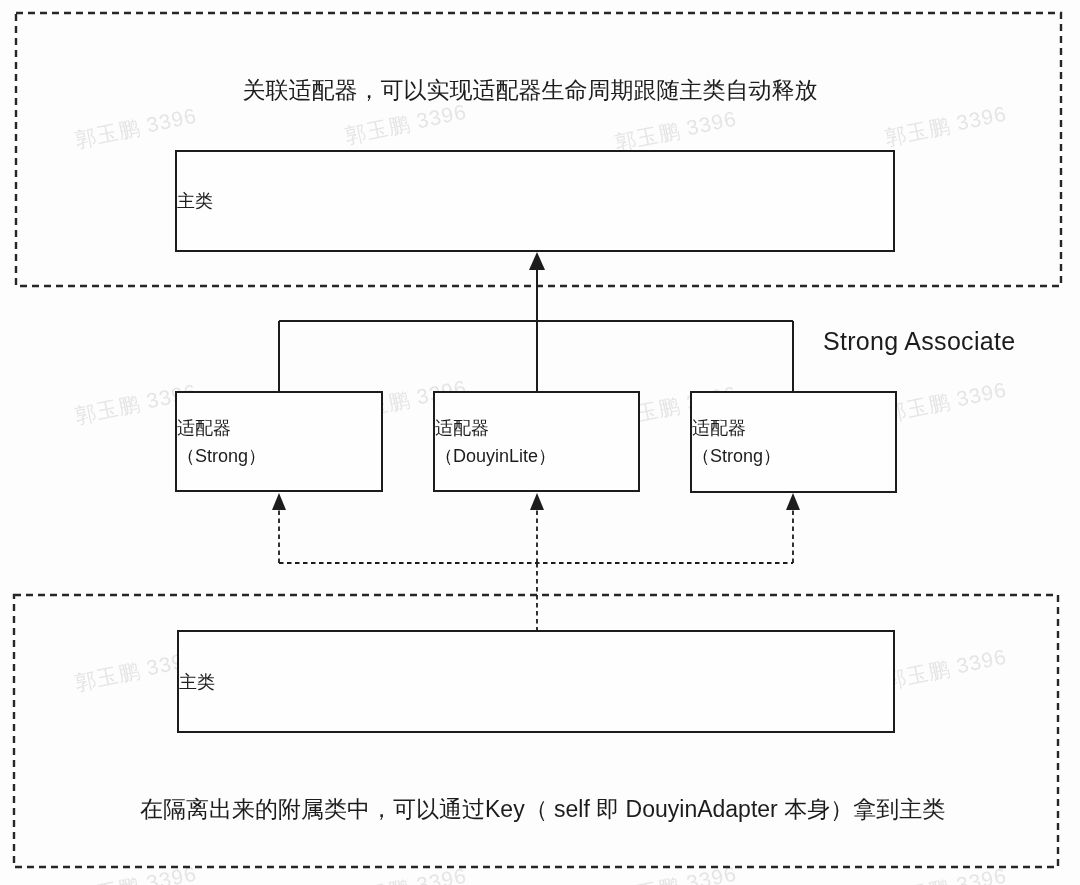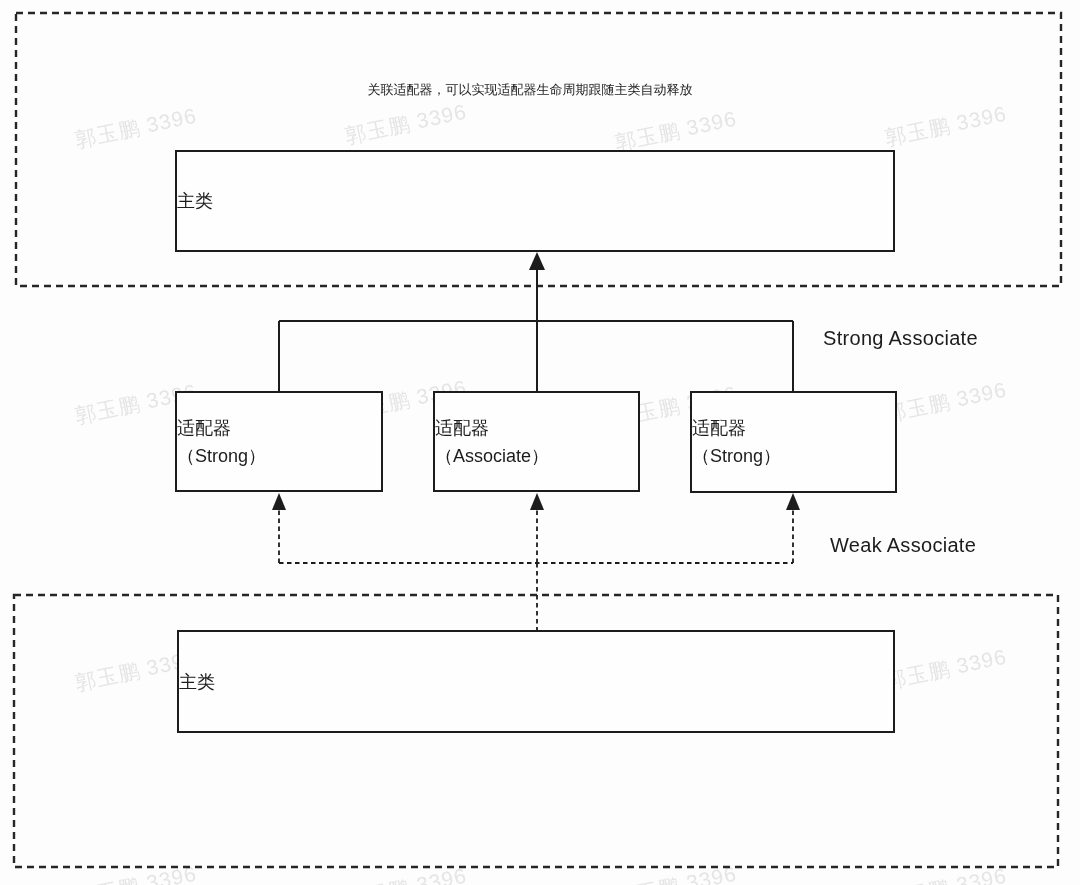--- a/index.html
+++ b/index.html
@@ -53,31 +53,31 @@
   }
   .box-main-top    { left: 175px; top: 150px; width: 720px; height: 102px; }
   .box-main-bottom { left: 177px; top: 630px; width: 718px; height: 103px; }
   .box-adapter-1   { left: 175px; top: 391px; width: 208px; height: 101px; }
   .box-adapter-2   { left: 433px; top: 391px; width: 207px; height: 101px; }
   .box-adapter-3   { left: 690px; top: 391px; width: 207px; height: 102px; }
   
   .annotation {
     position: absolute;
     z-index: 2;
-    font-size: 13px;
+    font-size: 23px;
     line-height: 24px;
     text-align: center;
     white-space: nowrap;
   }
   .annotation-top    { left: 130px; top: 78px;  width: 800px; }
   .annotation-bottom { left: 140px; top: 797px; width: 800px; }
   .assoc-label {
     position: absolute;
     z-index: 2;
-    font-size: 20px;
+    font-size: 25px;
     letter-spacing: 0.3px;
     white-space: nowrap;
   }
   .assoc-strong { left: 823px; top: 327px; }
   .assoc-weak   { left: 830px; top: 534px; }
 </style>
 </head>
 <body>
 
 <div class="canvas">
@@ -125,28 +125,28 @@
   <div class="box box-main-top">
     <span>主类</span>
   </div>
 
   <div class="box box-adapter-1">
     <span>适配器</span>
     <span>（Strong）</span>
   </div>
   <div class="box box-adapter-2">
     <span>适配器</span>
-    <span>（Associate）</span>
+    <span>（DouyinLite）</span>
   </div>
   <div class="box box-adapter-3">
     <span>适配器</span>
     <span>（Strong）</span>
   </div>
 
   <div class="assoc-label assoc-strong">Strong Associate</div>
-  <div class="assoc-label assoc-weak">Weak Associate</div>
 
   <div class="box box-main-bottom">
     <span>主类</span>
   </div>
 
+  <div class="annotation annotation-bottom">在隔离出来的附属类中，可以通过Key（ self 即 DouyinAdapter 本身）拿到主类</div>
 
 </div>
 
 </body></html>

